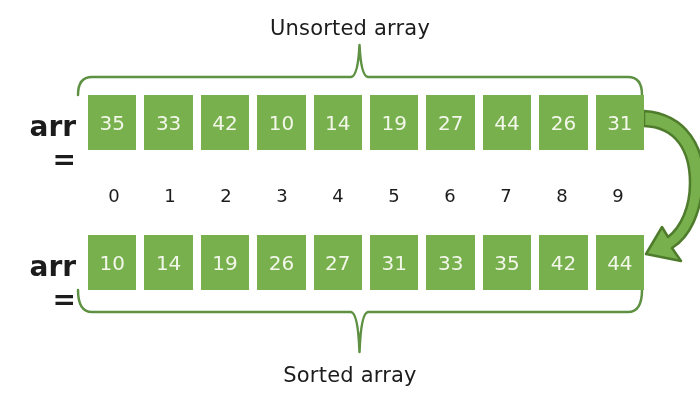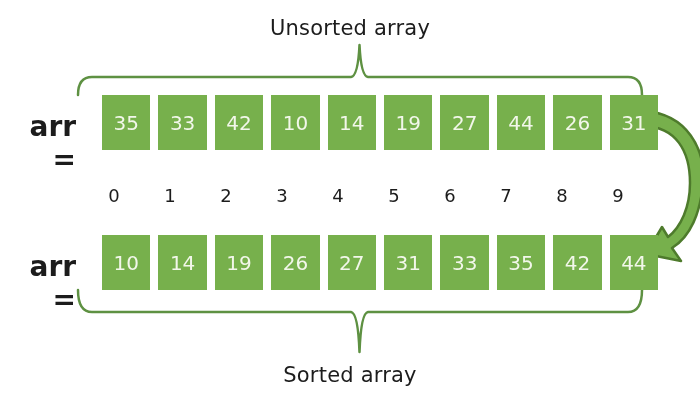--- a/index.html
+++ b/index.html
@@ -32,21 +32,21 @@
     width: 64px;
     text-align: right;
     font-size: 28px;
     font-weight: bold;
     color: var(--text-black, #1c1c1c);
   }
   .arr-label-1 { top: 110px; }
   .arr-label-2 { top: 250px; }
   .array-row {
     position: absolute;
-    left: 102px;
+    left: 88px;
     width: 556px;
     height: 55px;
     display: flex;
     gap: 8px;
   }
   .row-unsorted { top: 95px; }
   .row-sorted { top: 235px; }
   .cell {
     flex: 1;
     background: var(--cell-green, #77b04c);

